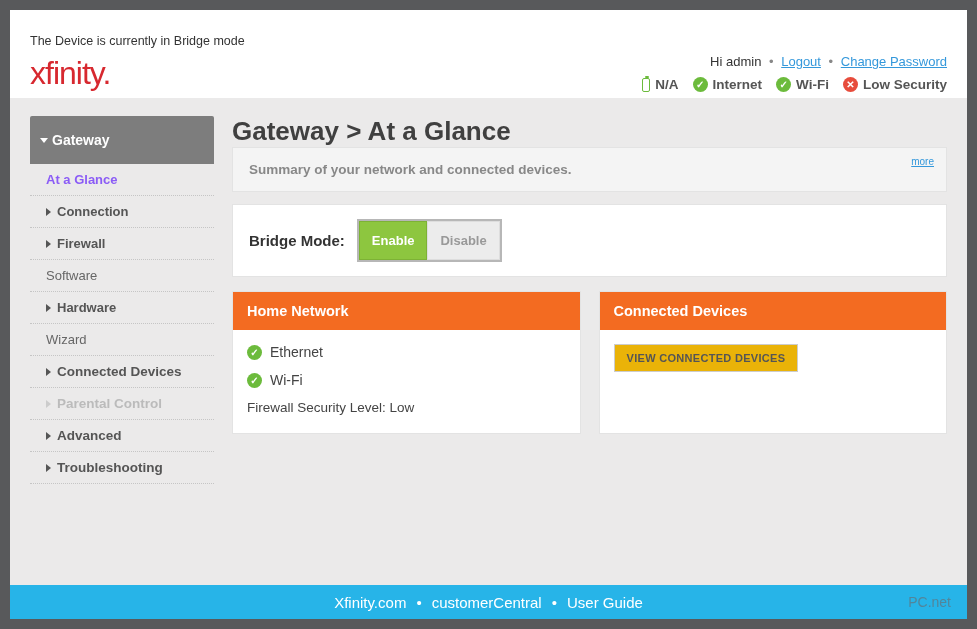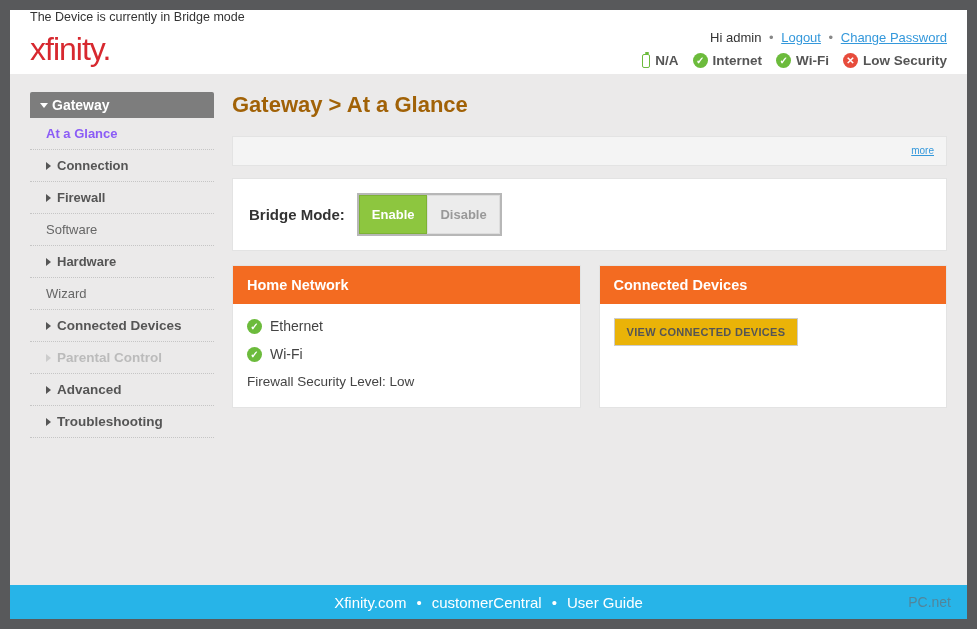--- a/index.html
+++ b/index.html
@@ -18,21 +18,21 @@
   height: 629px;
 }
 .page {
   position: absolute;
   left: 10px; top: 10px; right: 10px; bottom: 10px;
   background: #fff;
   display: flex;
   flex-direction: column;
 }
 .header {
-  padding: 0 20px 6px 20px;
+  padding: 24px 20px 6px 20px;
   position: relative;
 }
 .bridge-notice {
   font-size: 12.5px;
   color: #333;
 }
 .header-row {
   display: flex;
   justify-content: space-between;
   align-items: flex-end;
@@ -74,21 +74,21 @@
   overflow: hidden;
 }
 .sidebar {
   width: 184px;
   font-size: 14px;
 }
 .nav-head {
   background: #7d7d7d;
   color: #fff;
   font-weight: bold;
-  padding: 5px 10px;
+  padding: 16px 10px;
   border-radius: 2px 2px 0 0;
   display:flex; align-items:center; gap:4px;
 }
 .nav-head .caret { display:inline-block; width:0; height:0; border-left:4px solid transparent; border-right:4px solid transparent; border-top:5px solid #fff; }
 .sub-item, .nav-item {
   padding: 8px 10px 8px 16px;
   border-bottom: 1px dotted #c5c5c5;
   color: #555;
   font-weight: bold;
   font-size: 13.5px;
@@ -96,21 +96,21 @@
   cursor:pointer;
 }
 .sub-item { font-size: 13px; }
 .sub-item.active { color: #8b5cf6; }
 .sub-item.plain { font-weight: normal; color:#666; }
 .nav-item .arr, .sub-item .arr {
   display:inline-block; width:0; height:0; border-top:4px solid transparent; border-bottom:4px solid transparent; border-left:5px solid #555;
 }
 .nav-item.disabled { color:#bbb; }
 .main { flex:1; }
-.page-title { font-size: 22px; color:#a16207; font-weight:bold; margin-bottom:18px; }
+.page-title { font-size: 26px; color:#404040; font-weight:bold; }
 .summary-box {
   background:#f4f4f4; border:1px solid #e3e3e3; padding:14px 16px; position:relative; margin-bottom:12px;
   color:#888; font-weight:bold; font-size:13.5px;
 }
 .summary-box .more { position:absolute; right:12px; top:8px; font-size:10px; color:#3498db; text-decoration:underline; font-weight:normal; }
 .bridge-box {
   background:#fff; border:1px solid #e3e3e3; padding:14px 16px; margin-bottom:14px;
   display:flex; align-items:center; gap:12px;
 }
 .bridge-box .lbl { font-weight:bold; font-size:15px; color:#333; }
@@ -219,20 +219,21 @@
       <div class="nav-item">
         <span class="arr"></span>
         <span>Troubleshooting</span>
       </div>
     </div>
 
     <div class="main">
       <div class="page-title">Gateway &gt; At a Glance</div>
 
       <div class="summary-box">
+        <span>Summary of your network and connected devices.</span>
         <a href="#" class="more">more</a>
       </div>
 
       <div class="bridge-box">
         <span class="lbl">Bridge Mode:</span>
         <div class="toggle">
           <button class="enable">Enable</button>
           <button class="disable">Disable</button>
         </div>
       </div>

